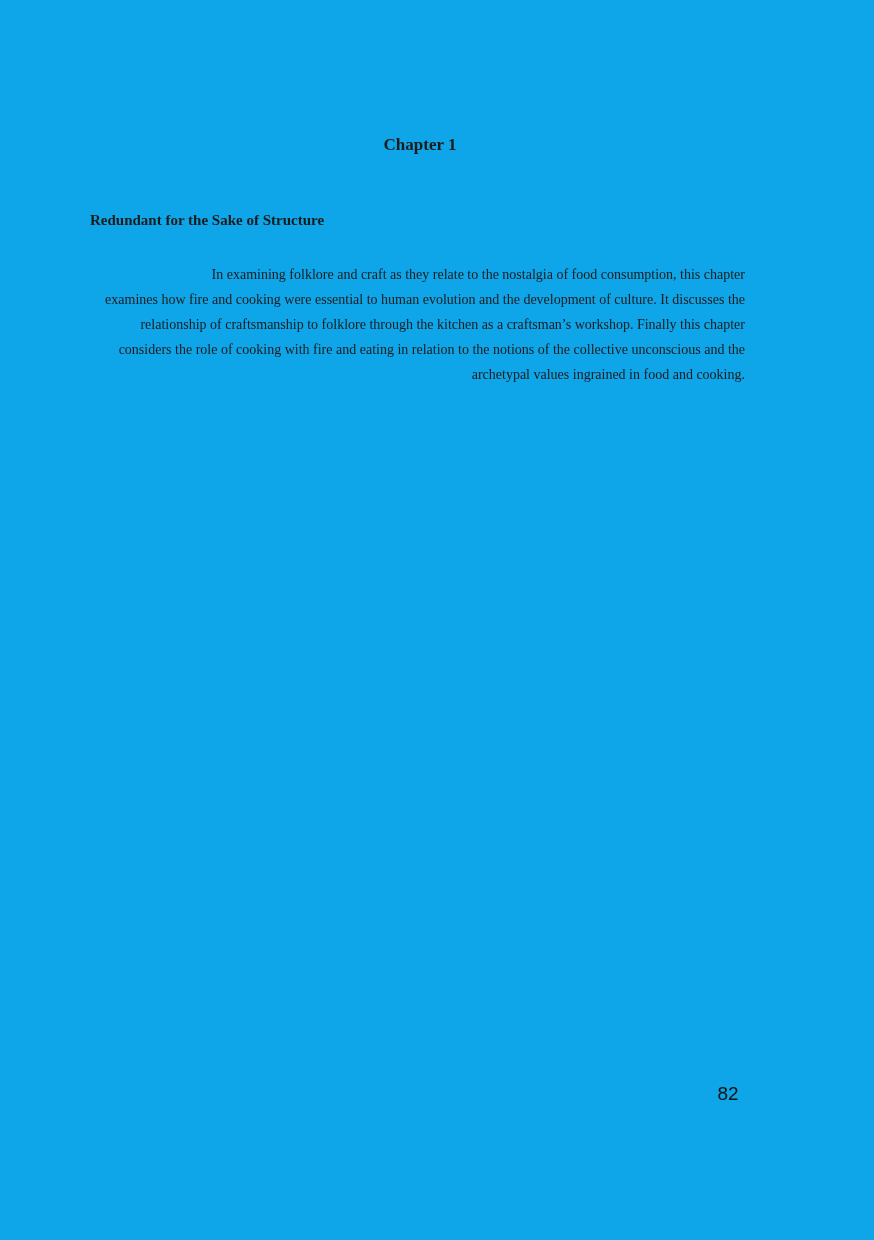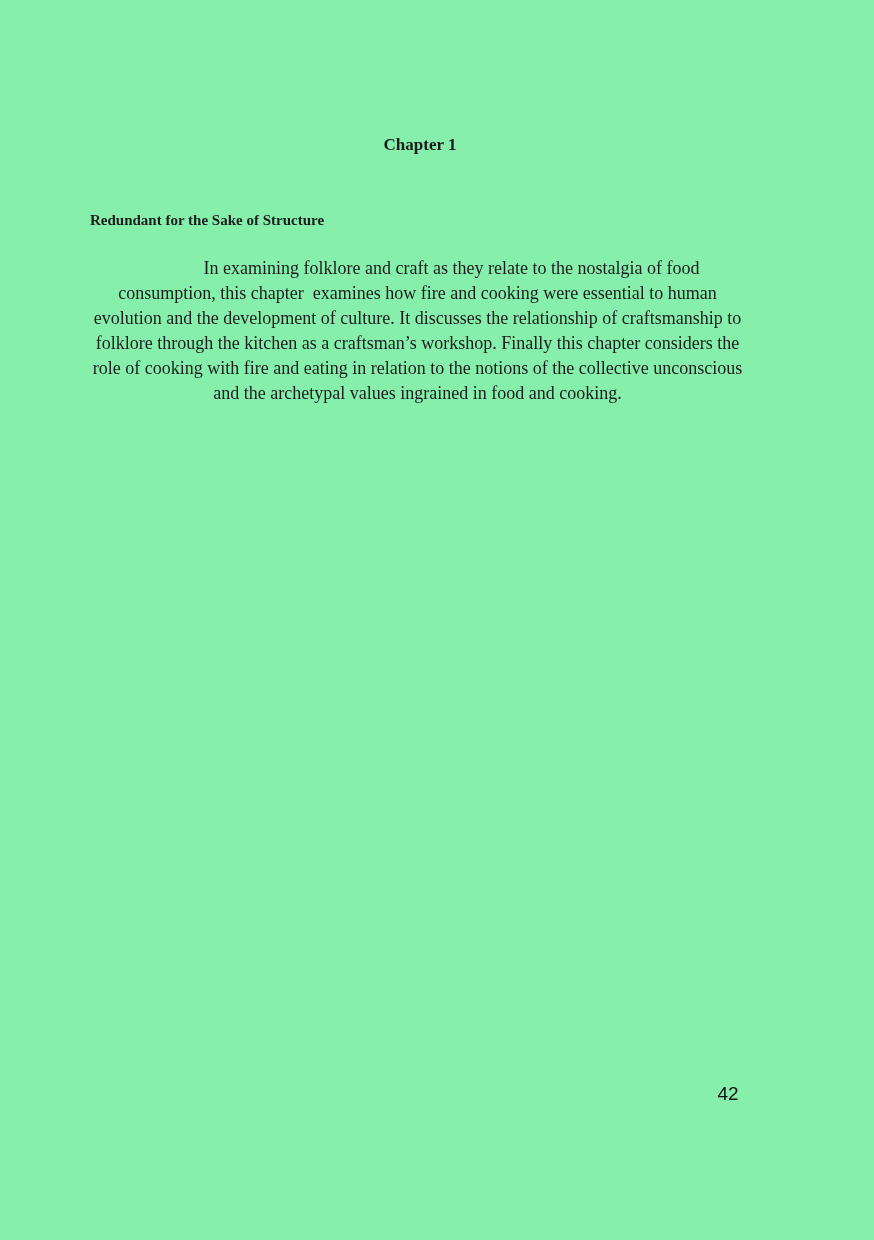--- a/index.html
+++ b/index.html
@@ -4,21 +4,21 @@
 <style>
   html, body {
     margin: 0;
     padding: 0;
     background: #ffffff;
   }
   .page {
     position: relative;
     width: 874px;
     height: 1240px;
-    background: #86efac;
+    background: #0ea5e9;
     color: #1c1c1c;
     font-family: "Liberation Serif", serif;
     overflow: hidden;
   }
   .chapter-title {
     position: absolute;
     top: 134px;
     left: 90px;
     width: 660px;
     text-align: center;
@@ -30,27 +30,27 @@
     position: absolute;
     top: 209px;
     left: 90px;
     width: 660px;
     font-weight: bold;
     font-size: 15px;
     line-height: 22px;
   }
   .body-paragraph {
     position: absolute;
-    top: 256px;
+    top: 262px;
     left: 90px;
     width: 655px;
-    font-size: 18px;
+    font-size: 14px;
     line-height: 25px;
     text-indent: 68px;
-    text-align: center;
+    text-align: right;
     white-space: pre-wrap;
   }
   .page-number {
     position: absolute;
     top: 1083px;
     left: 700px;
     width: 56px;
     text-align: center;
     font-family: "Liberation Sans", sans-serif;
     font-size: 19px;
@@ -61,14 +61,14 @@
 </head>
 <body>
 
 <div class="page">
   <div class="chapter-title">Chapter 1</div>
 
   <div class="section-heading">Redundant for the Sake of Structure</div>
 
   <div class="body-paragraph">In examining folklore and craft as they relate to the nostalgia of food consumption, this chapter  examines how fire and cooking were essential to human evolution and the development of culture. It discusses the relationship of craftsmanship to folklore through the kitchen as a craftsman’s workshop. Finally this chapter considers the role of cooking with fire and eating in relation to the notions of the collective unconscious and the archetypal values ingrained in food and cooking.</div>
 
-  <div class="page-number">42</div>
+  <div class="page-number">82</div>
 </div>
 
 </body></html>

